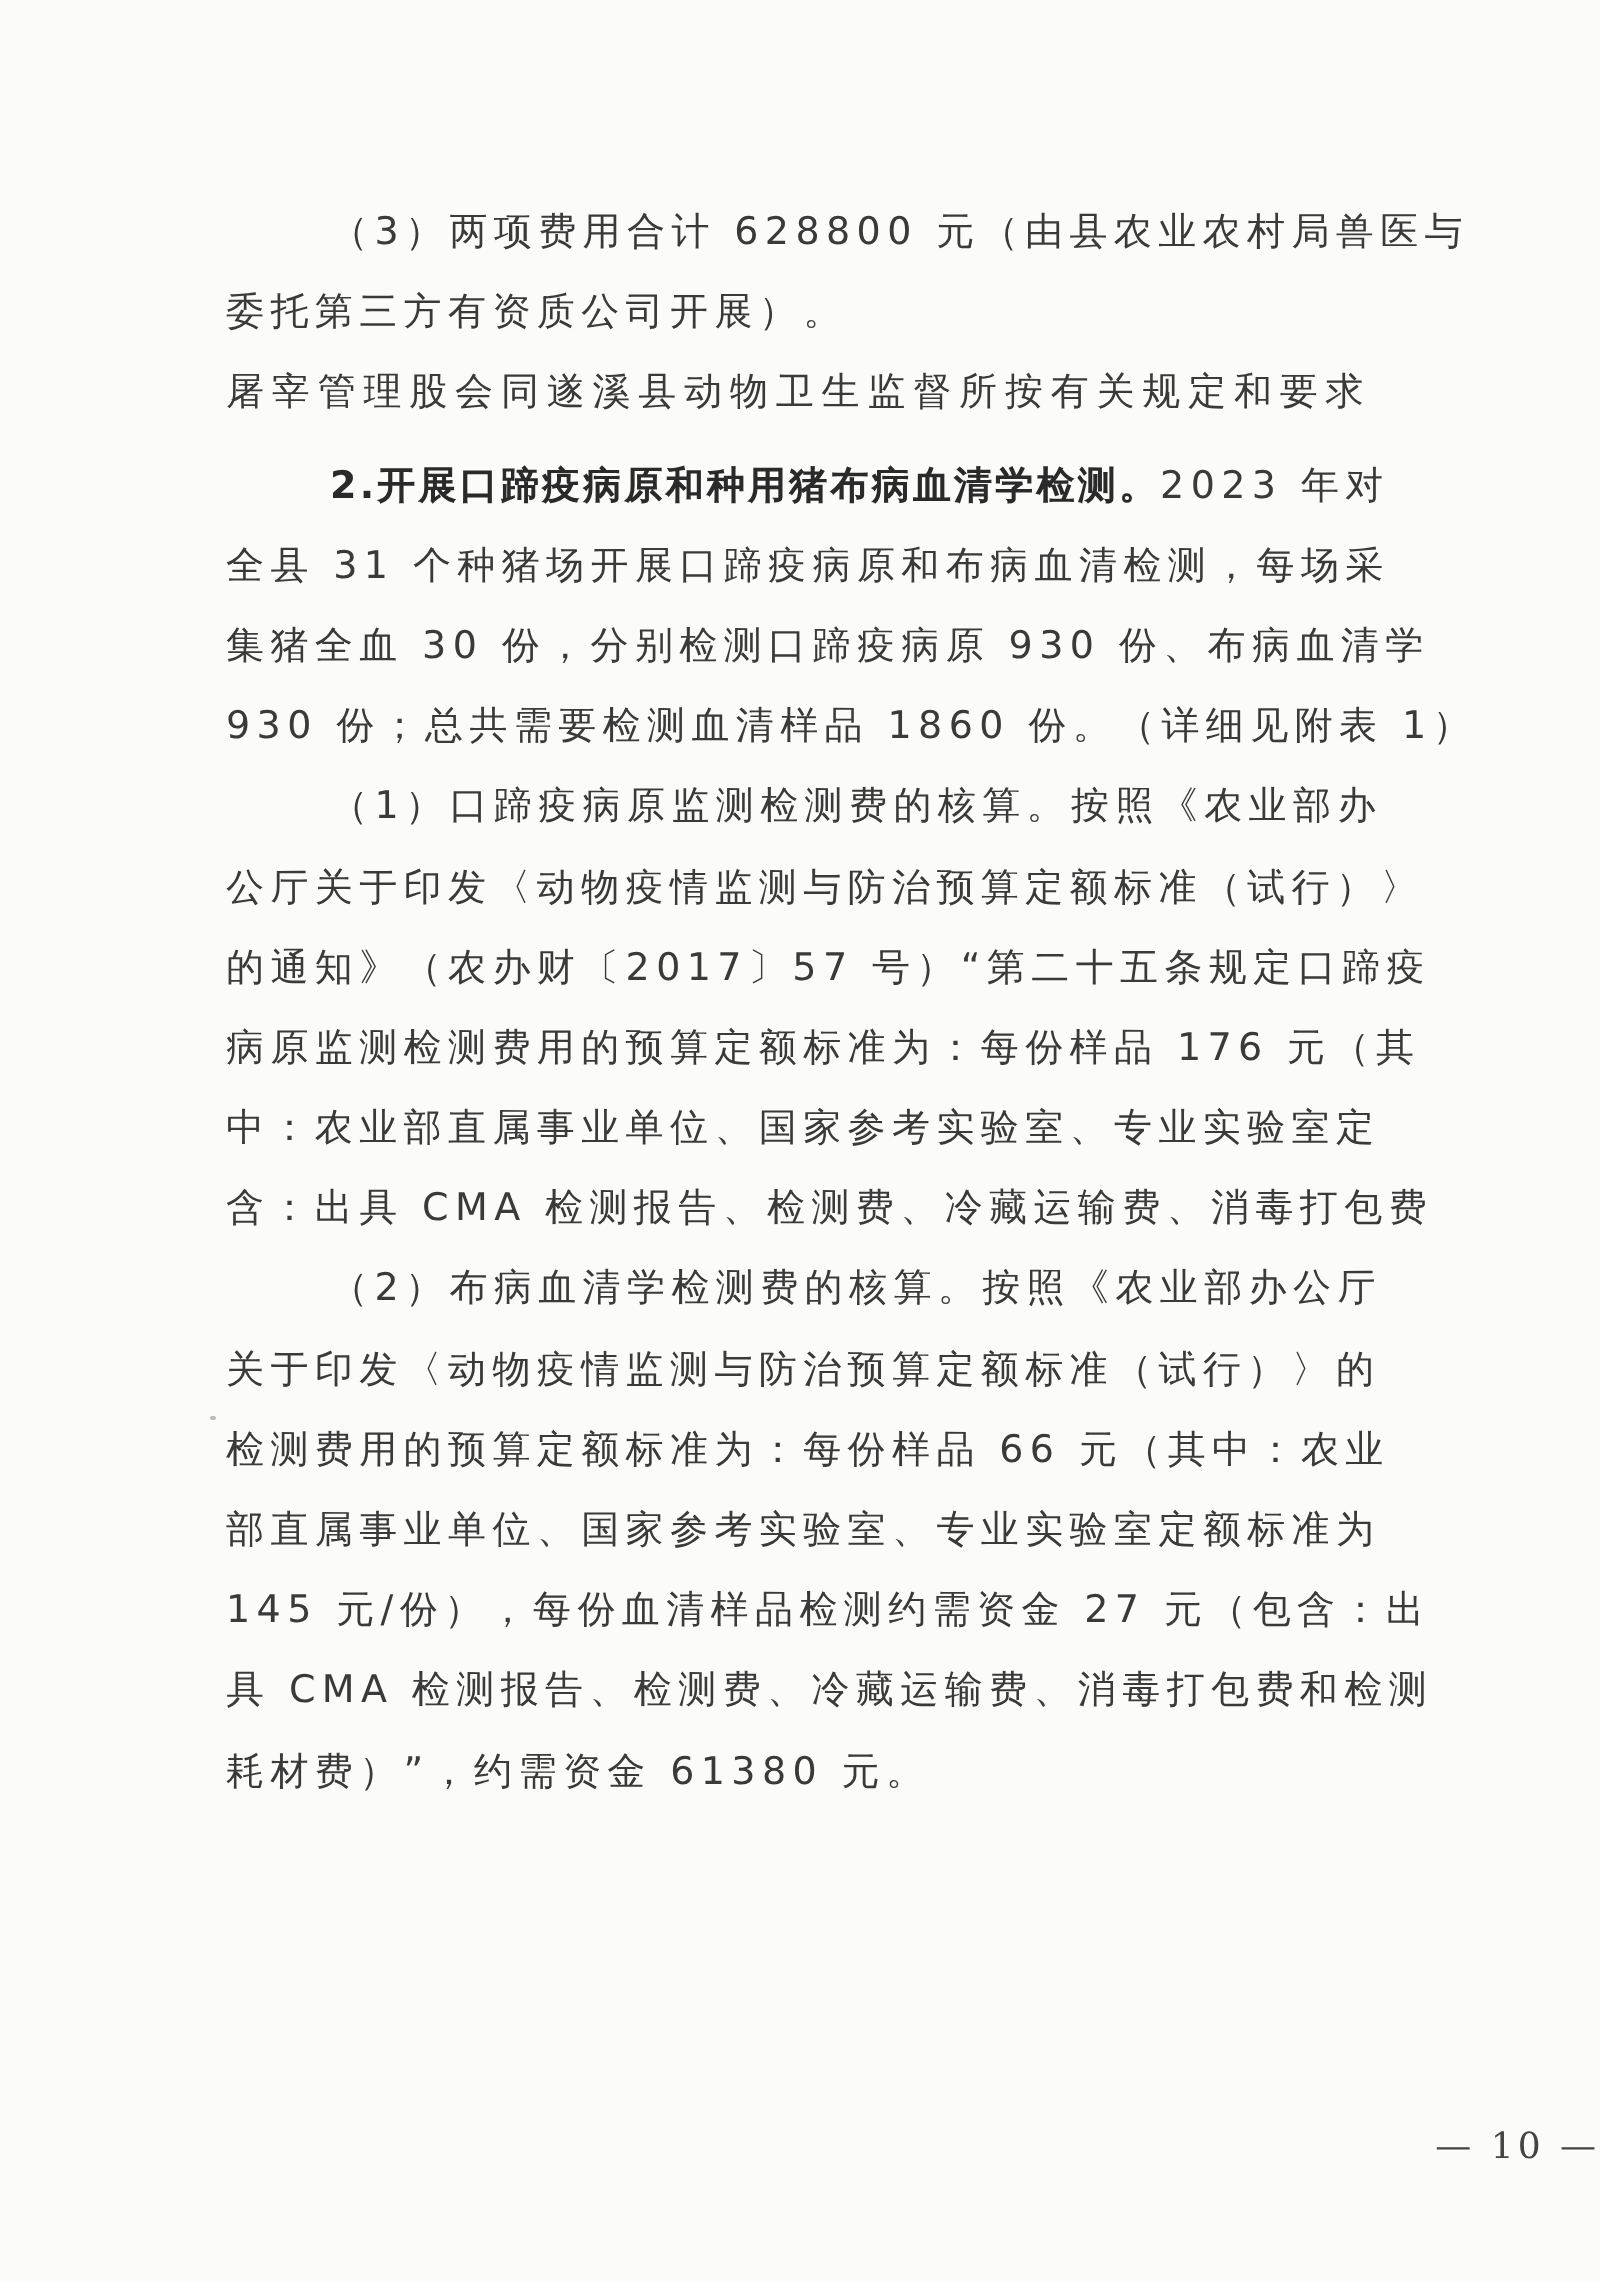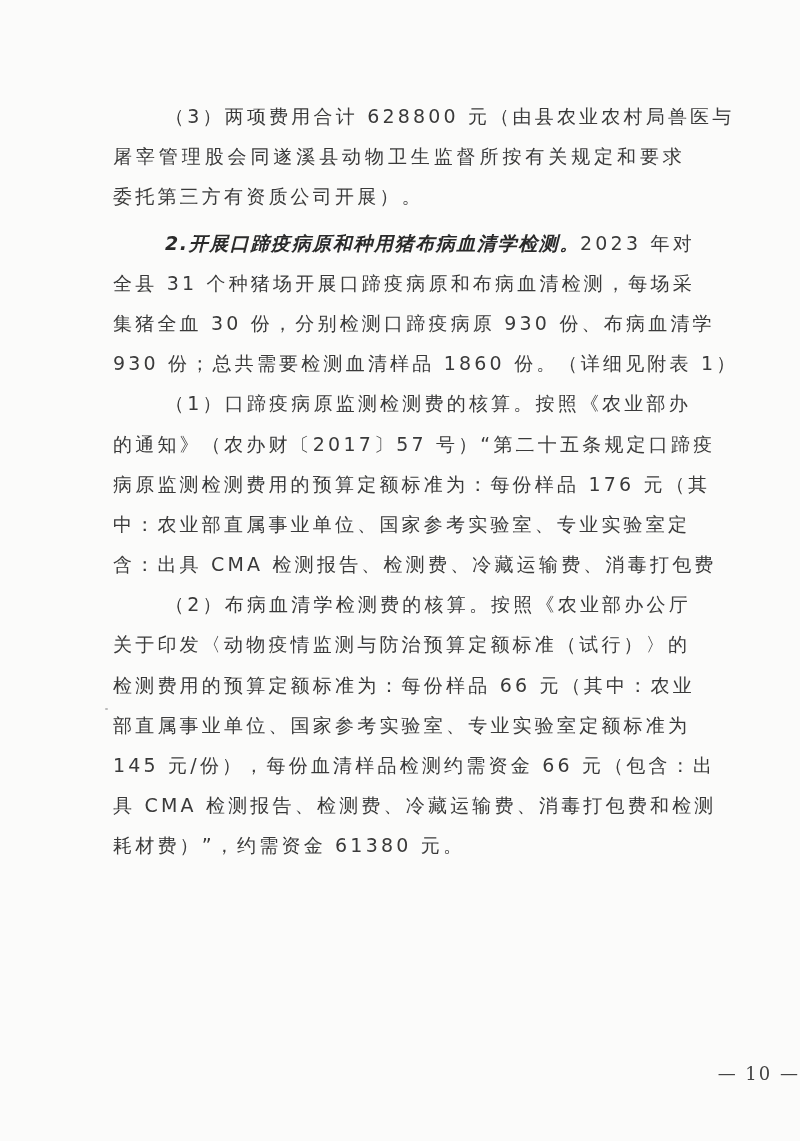--- a/index.html
+++ b/index.html
@@ -15,64 +15,65 @@
     position: absolute; left: 113px; top: 96px; width: 572px;
   }
   .line {
     height: 40.2px; line-height: 40.2px;
     font-size: 19px; letter-spacing: 3.2px;
     white-space: nowrap; text-align: justify;
     text-align-last: justify;
   }
   .line.last { text-align-last: left; }
   .line.indent { padding-left: 52px; }
-  .bold { font-weight: bold; color: #2a2a2a; letter-spacing: 1.6px; font-style: italic; }
+  .bold { font-weight: bold; color: #2a2a2a; letter-spacing: 1.6px; }
   .gap { height: 6px; }
   .page-number {
     position: absolute; left: 0; width: 800px; top: 1063px;
     text-align: right; font-family: "DejaVu Serif", "Liberation Serif", serif;
     font-size: 18px; color: #444; letter-spacing: 2px;
   }
   .speck { position:absolute; left:105px; top:708px; width:3px; height:2px; background:#bbb; border-radius:1px; }
 </style>
 </head>
 <body>
 
 <div class="page">
   <div class="body-text">
 
     <div>
       <div class="line indent">（3）两项费用合计 628800 元（由县农业农村局兽医与</div>
+      <div class="line last">委托第三方有资质公司开展）。</div>
       <div class="line">屠宰管理股会同遂溪县动物卫生监督所按有关规定和要求</div>
-      <div class="line last">委托第三方有资质公司开展）。</div>
     </div>
 
     <div class="gap"></div>
 
     <div>
       <div class="line indent"><span class="bold">2.开展口蹄疫病原和种用猪布病血清学检测。</span><span>2023 年对</span></div>
       <div class="line">全县 31 个种猪场开展口蹄疫病原和布病血清检测，每场采</div>
       <div class="line">集猪全血 30 份，分别检测口蹄疫病原 930 份、布病血清学</div>
       <div class="line">930 份；总共需要检测血清样品 1860 份。（详细见附表 1）</div>
     </div>
 
     <div>
       <div class="line indent">（1）口蹄疫病原监测检测费的核算。按照《农业部办</div>
+      <div class="line">公厅关于印发〈动物疫情监测与防治预算定额标准（试行）〉</div>
       <div class="line">的通知》（农办财〔2017〕57 号）“第二十五条规定口蹄疫</div>
       <div class="line">病原监测检测费用的预算定额标准为：每份样品 176 元（其</div>
       <div class="line">中：农业部直属事业单位、国家参考实验室、专业实验室定</div>
       <div class="line">含：出具 CMA 检测报告、检测费、冷藏运输费、消毒打包费</div>
     </div>
 
     <div>
       <div class="line indent">（2）布病血清学检测费的核算。按照《农业部办公厅</div>
       <div class="line">关于印发〈动物疫情监测与防治预算定额标准（试行）〉的</div>
       <div class="line">检测费用的预算定额标准为：每份样品 66 元（其中：农业</div>
       <div class="line">部直属事业单位、国家参考实验室、专业实验室定额标准为</div>
-      <div class="line">145 元/份），每份血清样品检测约需资金 66 元（包含：出</div>
+      <div class="line">145 元/份），每份血清样品检测约需资金 27 元（包含：出</div>
       <div class="line">具 CMA 检测报告、检测费、冷藏运输费、消毒打包费和检测</div>
       <div class="line last">耗材费）”，约需资金 61380 元。</div>
     </div>
 
   </div>
 
   <div class="speck"></div>
 
   <div class="page-number">— 10 —</div>
 </div>

